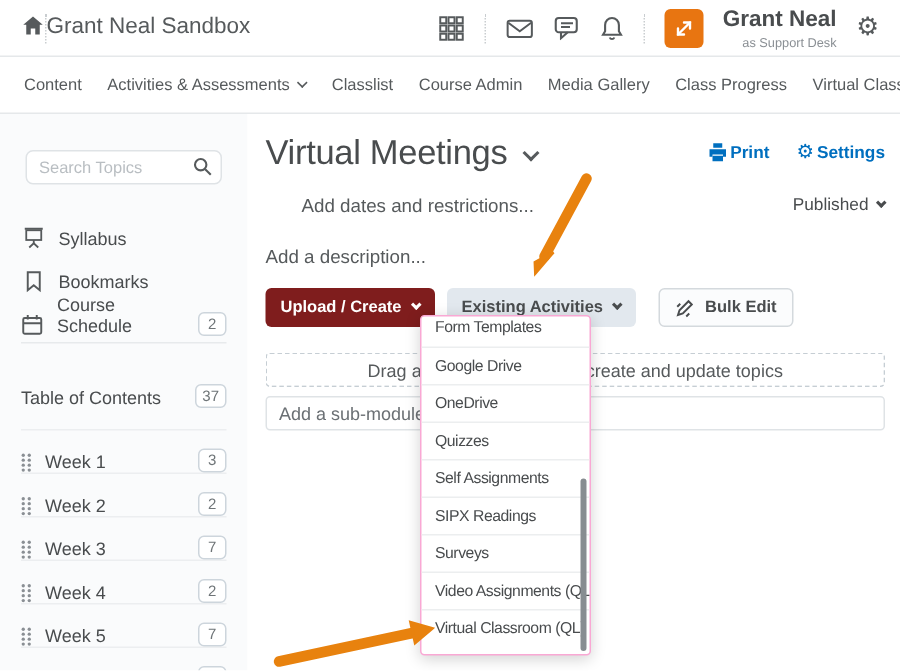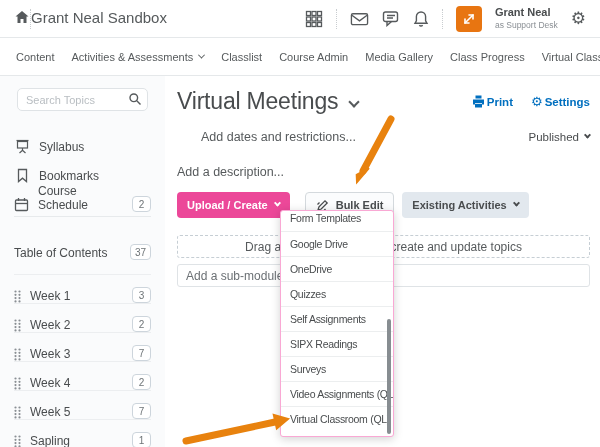--- a/index.html
+++ b/index.html
@@ -12,35 +12,35 @@
 
   
   .topbar { height:38px; border-bottom:1px solid #e5e8ea; display:flex; align-items:center; padding:0 14px; }
   .topbar .left { display:flex; align-items:flex-start; }
   .vdot { height:20px; border-left:1px dotted #c9cdd0; }
   .course-title { font-size:15px; color:#565a5c; }
   .topbar .right { margin-left:auto; display:flex; align-items:center; gap:13px; }
   .tb-icon { color:#565a5c; cursor:pointer; display:flex; }
   .avatar { width:26px; height:26px; background:#E87511; border-radius:4px; display:flex; align-items:center; justify-content:center; cursor:pointer; }
   .user-block { line-height:1.25; cursor:pointer; }
-  .user-name { font-size:11px; font-weight:bold; color:#494c4e; }
+  .user-name { font-size:15px; font-weight:bold; color:#494c4e; }
   .user-role { font-size:8.5px; color:#8a8f94;text-align:right; }
   .gear-glyph { font-family:"DejaVu Sans", sans-serif; font-size:17px; line-height:1; color:#565a5c; cursor:pointer; }
 
   
   .navbar { height:38px; border-bottom:1px solid #e5e8ea; display:flex; align-items:center; gap:17px; padding:0 16px; }
   .nav-item { display:flex; align-items:center; gap:6px; font-size:11px; color:#565a5c; white-space:nowrap; cursor:pointer; }
   .chev { width:5px; height:5px; border-right:1.5px solid currentColor; border-bottom:1.5px solid currentColor; transform:rotate(45deg) translate(-1px,-1px); display:inline-block; }
 
   
   .layout { display:flex; height:371px; }
 
   
   .sidebar { width:165px; flex-shrink:0; background:#fafbfc; padding-top:12px; overflow:hidden; }
-  .search-wrap { margin:0 17px; position:relative; }
+  .search-wrap { margin:12px 17px; position:relative; }
   .search-input { width:100%; height:23px; border:1px solid #dfe3e6; border-radius:5px; background:#fff; font-family:inherit; font-size:11px; color:#6b7074; padding:0 24px 0 8px; }
   .search-input::placeholder { color:#b9bec2; }
   .search-icon { position:absolute; right:6px; top:4px; color:#565a5c; cursor:pointer; }
   .side-list { margin:14px 14px 0 14px; }
   .side-row { display:flex; align-items:flex-end; height:29px; gap:9px; font-size:12px; color:#494c4e; cursor:pointer; }
   .side-row .s-icon { color:#565a5c; display:flex; width:16px; justify-content:center; }
   .badge { margin-left:auto; min-width:19px; height:16px; padding:0 4px; border:1px solid #cdd5dc; border-radius:4px; background:#fff; color:#6e7477; font-size:10px; display:flex; align-items:center; justify-content:center; }
   .side-divider { border-top:1px solid #e7eaec; margin:4px 14px; }
   .modules .side-row { border-top:1px solid #eceef0; }
   .grip { color:#8a8f94; display:flex; cursor:grab; }
@@ -56,21 +56,21 @@
 
   .meta-row { margin-top:15px; display:flex; align-items:center;margin-left:24px; }
   .ghost-link { font-size:12.5px; color:#565a5c; cursor:pointer; }
   .status-wrap { margin-left:auto; display:flex; align-items:center; gap:6px; font-size:11.5px; color:#494c4e; cursor:pointer; }
   .status-wrap .chev { border-width:2px; margin-top:-2px; }
 
   .desc-row { margin-top:18px; }
 
   .btn-row { margin-top:12px; display:flex; align-items:center; }
   .btn { height:26px; border-radius:4px; border:none; font-family:inherit; font-size:11px; font-weight:bold; display:flex; align-items:center; justify-content:center; gap:7px; cursor:pointer; white-space:nowrap; }
-  .btn-primary { background:#ec4899; color:#fff; min-width:96px; padding:0 10px; }
+  .btn-primary { background:#7f1d1d; color:#fff; min-width:96px; padding:0 10px; }
   .btn-primary .chev { border-width:2px; margin-top:-2px; }
   .btn-subtle { background:#e2e8ee; color:#494c4e; min-width:100px; padding:0 10px; margin-left:8px; }
   .btn-subtle .chev { border-width:2px; margin-top:-2px; }
   .btn-outline { background:#fbfcfd; color:#494c4e; border:1px solid #d4d9dd; min-width:84px; padding:0 10px; margin-left:15px; }
 
   .dropzone { margin-top:17px; height:23px; border:1px dashed #c6ced4; border-radius:3px; font-size:12px; color:#565a5c; display:flex; align-items:center; justify-content:center; cursor:pointer; }
   .submodule-input { margin-top:6px; width:100%; height:23px; border:1px solid #dfe3e6; border-radius:3px; font-family:inherit; font-size:12px; color:#6b7074; padding:0 8px; background:#fff; }
   .submodule-input::placeholder { color:#6b7074; }
 
   
@@ -358,30 +358,30 @@
 
     <div class="desc-row">
       <span class="ghost-link">Add a description...</span>
     </div>
 
     <div class="btn-row">
       <button class="btn btn-primary">
         <span>Upload / Create</span>
         <span class="chev"></span>
       </button>
+      <button class="btn btn-subtle">
+        <span>Existing Activities</span>
+        <span class="chev"></span>
+      </button>
       <button class="btn btn-outline">
         <svg width="13" height="13" viewBox="0 0 13 13" fill="none" stroke="#494c4e" stroke-width="1.3">
             <path d="M2 11l1-3.2 6-6L11.2 4l-6 6L2 11z"></path>
             <path d="M1.5 5.5l2-2M7.5 12l2-2"></path>
           </svg>
         <span>Bulk Edit</span>
-      </button>
-      <button class="btn btn-subtle">
-        <span>Existing Activities</span>
-        <span class="chev"></span>
       </button>
     </div>
 
     <div class="dropzone">
       <span>Drag and drop files here to create and update topics</span>
     </div>
 
     <input class="submodule-input" placeholder="Add a sub-module..." style="">
 
     

